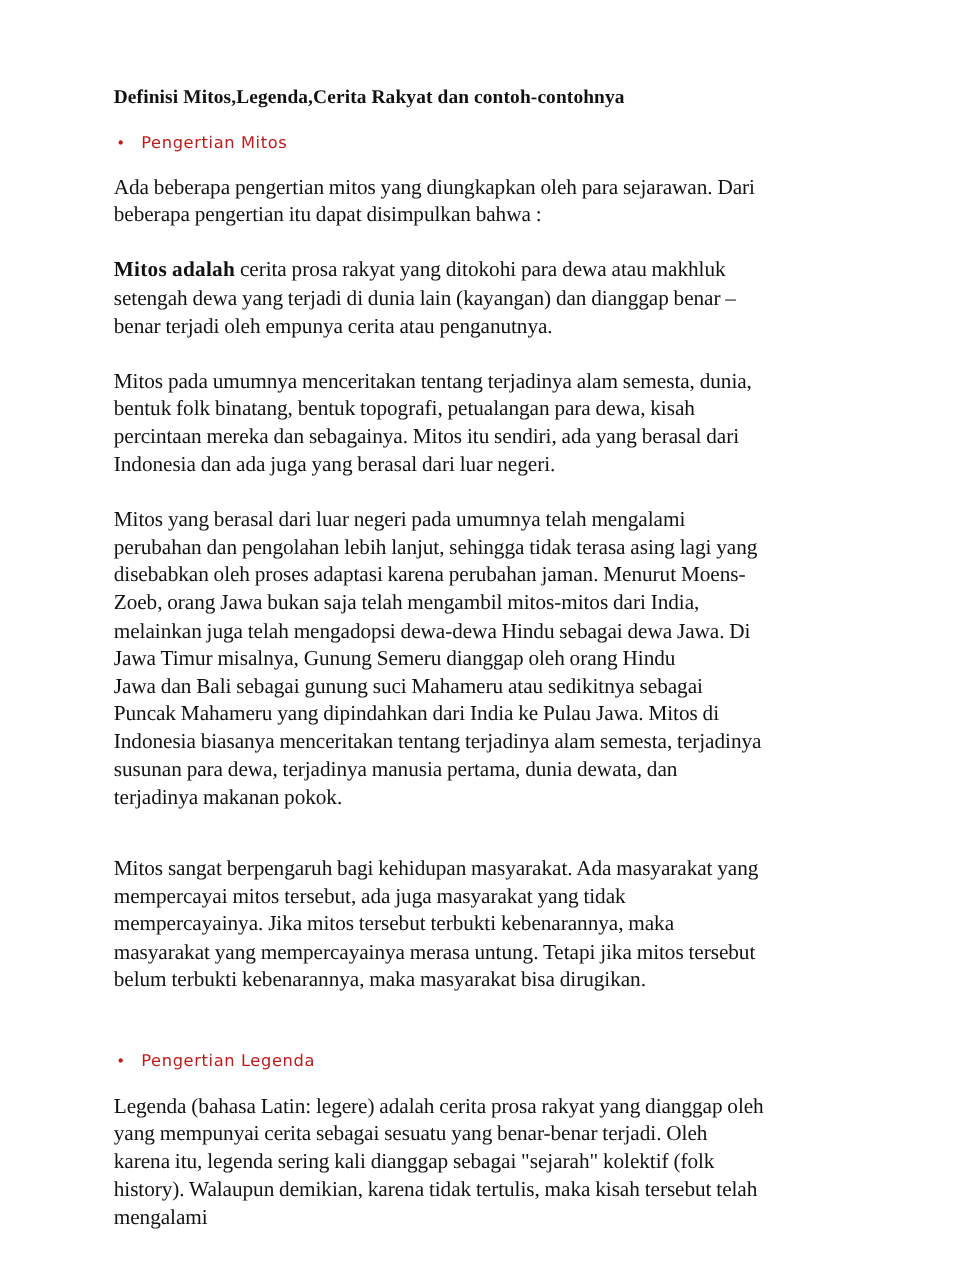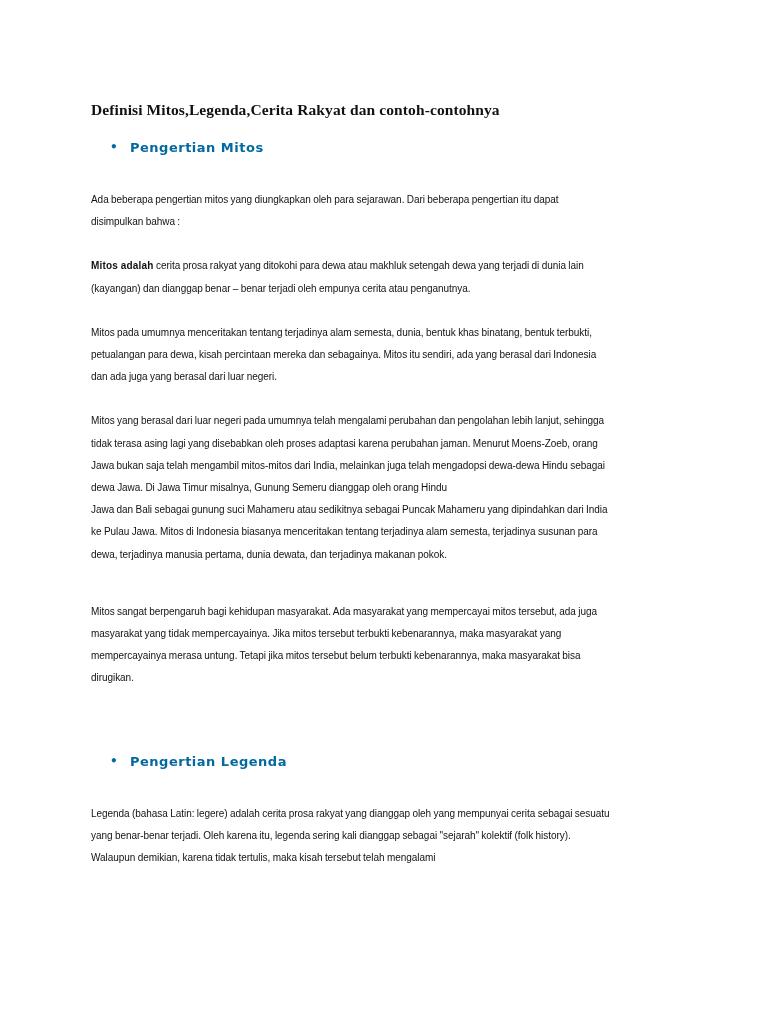--- a/index.html
+++ b/index.html
@@ -14,21 +14,21 @@
     overflow: hidden;
     font-family: "DejaVu Sans", sans-serif;
     color: #000000;
   }
   .page {
     position: relative;
     width: 700px;
     height: 1024px;
     background: #ffffff;
     box-sizing: border-box;
-    padding: 100px 88px 0 91px;
+    padding: 68px 88px 0 91px;
   }
   .doc-title {
     font-family: "Liberation Serif", "DejaVu Serif", serif;
     font-weight: bold;
     font-size: 15.5px;
     line-height: 20px;
     letter-spacing: 0.1px;
     margin: 0 0 16px 0;
     color: #111111;
     white-space: nowrap;
@@ -37,40 +37,40 @@
     font-family: "DejaVu Sans", sans-serif;
     font-weight: bold;
     font-size: 13.5px;
     line-height: 22px;
     letter-spacing: 0.55px;
     margin: 0 0 9px 0;
     color: #0d0d0d;
   }
   .bullet-head {
     font-family: "DejaVu Sans", sans-serif;
-    font-weight: bold;
+    font-weight: normal;
     font-size: 13px;
     line-height: 22px;
     letter-spacing: 0.5px;
-    color: #0369a1;
+    color: #b91c1c;
     position: relative;
     padding-left: 22px;
-    margin: 17px;
+    margin: 0;
   }
   .bullet-head::before {
     content: "\2022";
     position: absolute;
     left: 2px;
     top: -1px;
     font-size: 12px;
     line-height: 22px;
   }
   .body-par {
-    font-family: Liberation Sans, sans-serif;
-    font-size: 10px;
+    font-family: Liberation Serif, serif;
+    font-size: 17px;
     line-height: 22.2px;
     letter-spacing: -0.05px;
     color: #121212;
     margin: 0;
     max-width: 590px;
     word-spacing: -0.3px;
   }
   .body-par b {
     font-weight: bold;
     letter-spacing: 0.2px;
@@ -95,21 +95,21 @@
   <div class="gap-s"></div>
 
   <p class="body-par">Ada beberapa pengertian mitos yang diungkapkan oleh para sejarawan. Dari beberapa pengertian itu dapat disimpulkan bahwa :</p>
 
   <div class="gap-par"></div>
 
   <p class="body-par"><b>Mitos adalah</b><span> cerita prosa rakyat yang ditokohi para dewa atau makhluk setengah dewa yang terjadi di dunia lain (kayangan) dan dianggap benar – benar terjadi oleh empunya cerita atau penganutnya.</span></p>
 
   <div class="gap-par"></div>
 
-  <p class="body-par">Mitos pada umumnya menceritakan tentang terjadinya alam semesta, dunia, bentuk khas binatang, bentuk terbukti, petualangan para dewa, kisah percintaan mereka dan sebagainya. Mitos itu sendiri, ada yang berasal dari Indonesia dan ada juga yang berasal dari luar negeri.</p>
+  <p class="body-par">Mitos pada umumnya menceritakan tentang terjadinya alam semesta, dunia, bentuk folk binatang, bentuk topografi, petualangan para dewa, kisah percintaan mereka dan sebagainya. Mitos itu sendiri, ada yang berasal dari Indonesia dan ada juga yang berasal dari luar negeri.</p>
 
   <div class="gap-par"></div>
 
   <p class="body-par">Mitos yang berasal dari luar negeri pada umumnya telah mengalami perubahan dan pengolahan lebih lanjut, sehingga tidak terasa asing lagi yang disebabkan oleh proses adaptasi karena perubahan jaman. Menurut Moens-Zoeb, orang Jawa bukan saja telah mengambil mitos-mitos dari India, melainkan juga telah mengadopsi dewa-dewa Hindu sebagai dewa Jawa. Di Jawa Timur misalnya, Gunung Semeru dianggap oleh orang Hindu</p>
   <p class="body-par">Jawa dan Bali sebagai gunung suci Mahameru atau sedikitnya sebagai Puncak Mahameru yang dipindahkan dari India ke Pulau Jawa. Mitos di Indonesia biasanya menceritakan tentang terjadinya alam semesta, terjadinya susunan para dewa, terjadinya manusia pertama, dunia dewata, dan terjadinya makanan pokok.</p>
 
   <div class="gap-l"></div>
 
 
   <div class="gap-s"></div>

